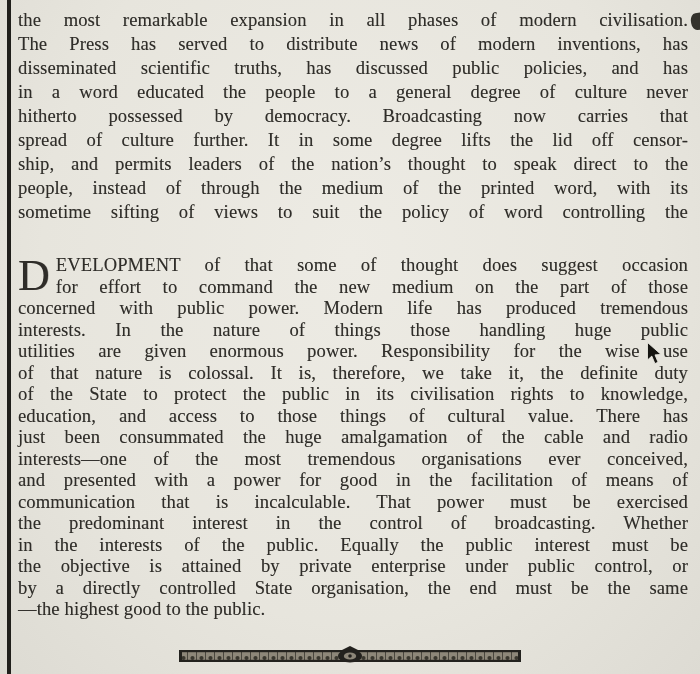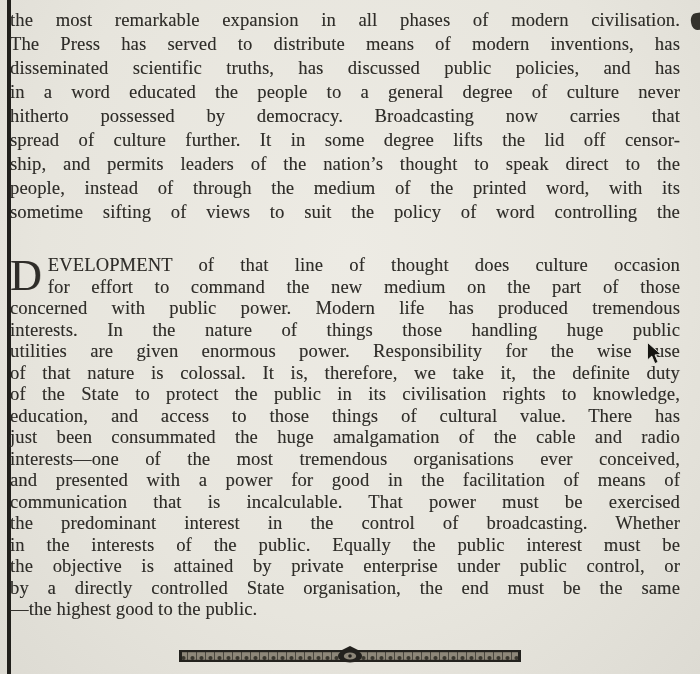--- a/index.html
+++ b/index.html
@@ -31,21 +31,21 @@
     right: -3px;
     top: 13px;
     width: 12px;
     height: 17px;
     background: #34322c;
     border-radius: 45% 0 0 45%;
     transform: rotate(-8deg);
   }
   .text-block {
     position: absolute;
-    left: 10px;
+    left: 18px;
     top: 8px;
     width: 670px;
   }
   .para {
     margin: 0;
   }
   .para2 {
     margin-top: 31px;
   }
   .line {
@@ -87,33 +87,33 @@
 
 <div class="page">
 
   <div class="scan-edge-left"></div>
   <div class="scan-artifact-tr"></div>
 
   <div class="text-block">
 
     <div class="para para1">
       <div class="line">the most remarkable expansion in all phases of modern civilisation.</div>
-      <div class="line">The Press has served to distribute means of modern inventions, has</div>
+      <div class="line">The Press has served to distribute news of modern inventions, has</div>
       <div class="line">disseminated scientific truths, has discussed public policies, and has</div>
       <div class="line">in a word educated the people to a general degree of culture never</div>
       <div class="line">hitherto possessed by democracy.  Broadcasting now carries that</div>
       <div class="line">spread of culture further.  It in some degree lifts the lid off censor-</div>
       <div class="line">ship, and permits leaders of the nation’s thought to speak direct to the</div>
       <div class="line">people, instead of through the medium of the printed word, with its</div>
       <div class="line">sometime sifting of views to suit the policy of word controlling the</div>
     </div>
 
     <div class="para para2">
       <span class="dropcap">D</span>
-      <div class="line">EVELOPMENT of that line of thought does culture occasion</div>
+      <div class="line">EVELOPMENT of that some of thought does suggest occasion</div>
       <div class="line">for effort to command the new medium on the part of those</div>
       <div class="line">concerned with public power.  Modern life has produced tremendous</div>
       <div class="line">interests.  In the nature of things those handling huge public</div>
       <div class="line">utilities are given enormous power.  Responsibility for the wise use</div>
       <div class="line">of that nature is colossal.  It is, therefore, we take it, the definite duty</div>
       <div class="line">of the State to protect the public in its civilisation rights to knowledge,</div>
       <div class="line">education, and access to those things of cultural value.  There has</div>
       <div class="line">just been consummated the huge amalgamation of the cable and radio</div>
       <div class="line">interests—one of the most tremendous organisations ever conceived,</div>
       <div class="line">and presented with a power for good in the facilitation of means of</div>

